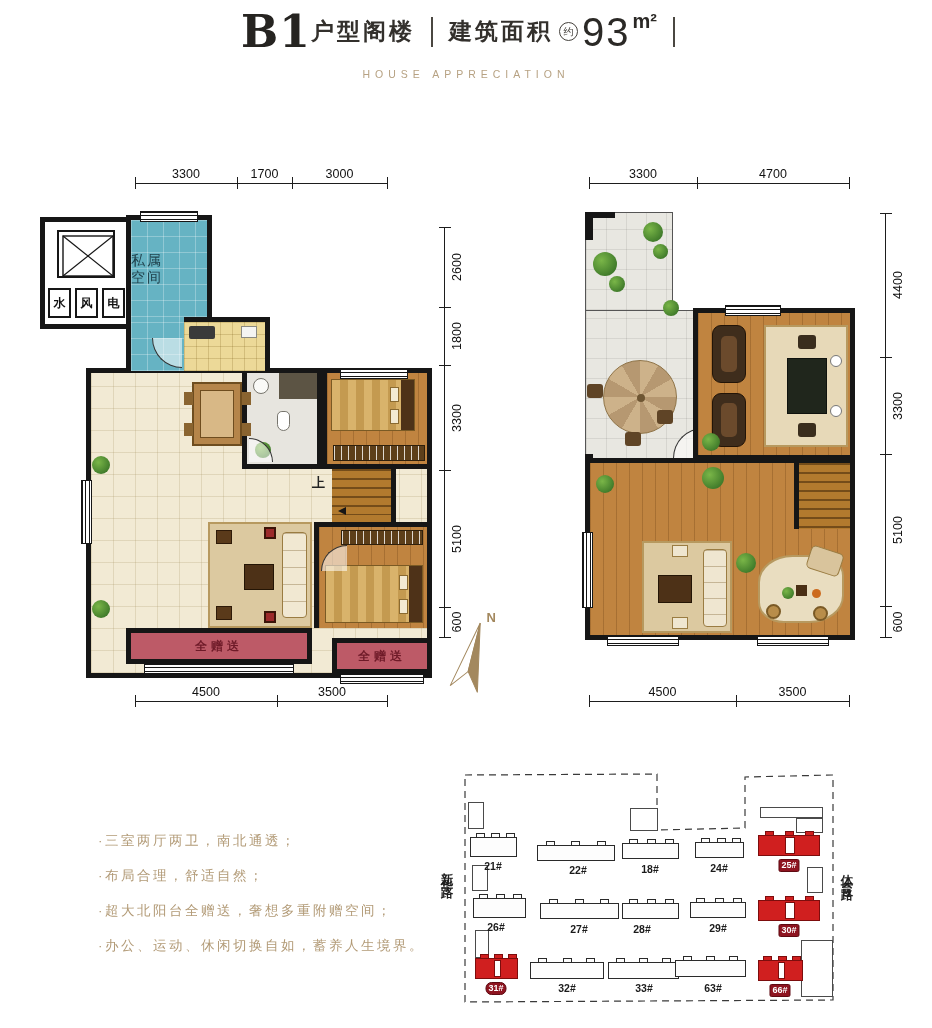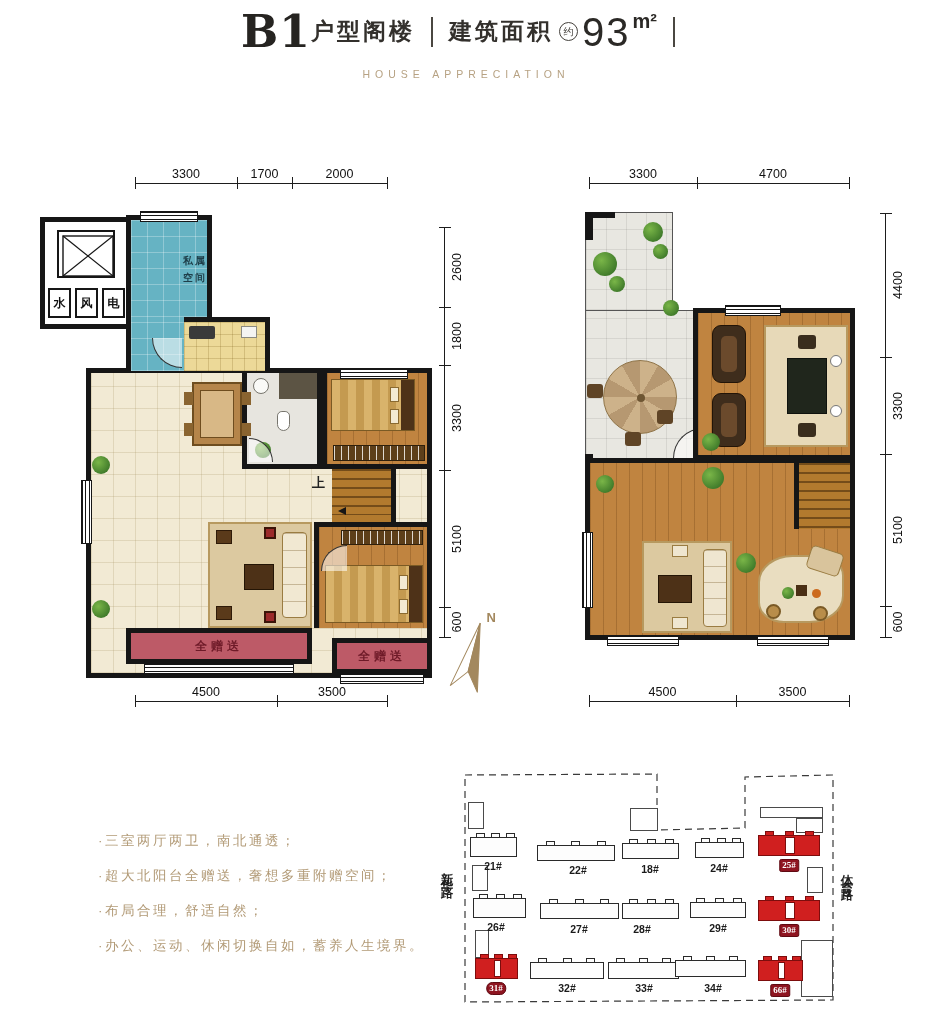--- a/index.html
+++ b/index.html
@@ -54,21 +54,21 @@
   .balc{position:absolute;box-sizing:border-box;background:#bd5a67;border:5px solid #161616;
         display:flex;align-items:center;justify-content:center;font-size:12px;letter-spacing:4px;color:#6e1a28;font-weight:bold;}
   .winh{position:absolute;box-sizing:border-box;height:11px;border:1px solid #161616;
         background:repeating-linear-gradient(180deg,#161616 0 1px,#fff 1px 3.4px);}
   .winv{position:absolute;box-sizing:border-box;width:11px;border:1px solid #161616;
         background:repeating-linear-gradient(90deg,#161616 0 1px,#fff 1px 3.4px);}
   .arc{position:absolute;border:1px solid #333;box-sizing:border-box;background:rgba(255,255,255,.55);}
   .plant{position:absolute;border-radius:50%;background:radial-gradient(circle at 35% 35%,#7ab648,#3f7a2a 75%);}
   .rug{position:absolute;box-sizing:border-box;background:#dcc9a0;border:2px solid #b7995f;}
   .dark{background:#4d3117;}
-  .lbl{position:absolute;color:#1f3f4a;font-size:10px;letter-spacing:2px;text-align:right;font-weight:bold;line-height:17px;}
+  .lbl{position:absolute;color:#1f3f4a;font-size:14px;letter-spacing:2px;text-align:left;font-weight:normal;line-height:17px;}
   .shaft-box{position:absolute;width:23px;height:30px;border:2px solid #161616;background:#fff;display:flex;align-items:center;
              justify-content:center;font-size:12px;font-weight:bold;color:#111;box-sizing:border-box;}
   .bedstrip{position:absolute;background:repeating-linear-gradient(90deg,#d9b36b 0 8px,#c49a50 8px 16px);border:1px solid #7a5a24;box-sizing:border-box;}
   .hb{position:absolute;right:0;top:0;width:13px;height:100%;background:#4e3218;}
   .pillow{position:absolute;width:9px;height:15px;background:#f3ead2;border:1px solid #8a6a30;box-sizing:border-box;}
   .ward{position:absolute;background:#5d3f1a;border:1px solid #2f200c;box-sizing:border-box;
         background-image:repeating-linear-gradient(90deg,rgba(255,255,255,.8) 0 1px,transparent 1px 7px);}
   .stairs{position:absolute;box-sizing:border-box;background-color:#b27a2e;
         background-image:repeating-linear-gradient(180deg,rgba(40,20,0,.45) 0 1.5px,transparent 1.5px 9px);}
   .machine{position:absolute;background:#3f2d1c;border:1px solid #221407;border-radius:9px;box-sizing:border-box;}
@@ -85,21 +85,21 @@
   
   .sitemap{position:absolute;left:430px;top:762px;width:502px;height:262px;}
   .bld{position:absolute;background:#fdfdfd;border:1px solid #2a2a2a;box-sizing:border-box;}
   .bld .bump{position:absolute;top:-5px;width:9px;height:5px;background:#fdfdfd;border:1px solid #2a2a2a;box-sizing:border-box;}
   .bld .bump.b1p{left:10%;} .bld .bump.b2p{left:44%;} .bld .bump.b3p{left:77%;}
   .bld.red{background:#d01f1f;border-color:#7d0d0d;}
   .bld.red .bump{background:#d01f1f;border-color:#7d0d0d;}
   .bld.red::after{content:'';position:absolute;left:44%;width:13%;top:1px;bottom:1px;background:#fff;border:1px solid #7d0d0d;}
   .bno{position:absolute;transform:translateX(-50%);font-size:10.5px;font-weight:bold;color:#1b1b1b;white-space:nowrap;}
   .badge{position:absolute;transform:translateX(-50%);background:#8e1420;color:#fff;font-size:9px;font-weight:bold;
-         padding:0 2px;border:1px solid #5f0a12;border-radius:2px;line-height:11px;white-space:nowrap;font-family:Liberation Serif, serif;}
+         padding:0 2px;border:1px solid #5f0a12;border-radius:2px;line-height:11px;white-space:nowrap;}
   .aux{position:absolute;background:#fff;border:1px solid #4a4a4a;box-sizing:border-box;}
   .road-v{position:absolute;writing-mode:vertical-rl;font-size:12.5px;font-weight:bold;color:#1d1d1d;letter-spacing:7px;}
   .road-h{position:absolute;font-size:12.5px;font-weight:bold;color:#1d1d1d;letter-spacing:7px;}
 </style>
 </head>
 <body>
 
 <div class="page">
 
   <div class="title-row">
@@ -119,21 +119,21 @@
   <div class="plan" style="left:40px;top:160px;width:430px;height:560px;">
 
     <div class="rh" style="left:95px;top:6px;">
       <div class="seg" style="width:102px">
           <span>3300</span>
         </div>
       <div class="seg" style="width:55px">
           <span>1700</span>
         </div>
       <div class="seg" style="width:95px">
-          <span>2000</span>
+          <span>3000</span>
         </div>
     </div>
     <div class="rv" style="left:404px;top:67px;">
       <div class="seg" style="height:80px">
           <span>2600</span>
         </div>
       <div class="seg" style="height:58px">
           <span>1800</span>
         </div>
       <div class="seg" style="height:105px">
@@ -357,22 +357,22 @@
     <svg width="52" height="88" viewBox="0 0 52 88">
       <g transform="rotate(14 24 46)">
         <polygon points="24,12 10,80 24,62" fill="#ffffff" stroke="#a3885e" stroke-width="1"></polygon>
         <polygon points="24,12 38,80 24,62" fill="#a3885e" stroke="#a3885e" stroke-width="1"></polygon>
       </g>
     </svg>
   </div>
 
   <div class="points">
     <div class="sp">·三室两厅两卫，南北通透；</div>
+    <div class="sp">·布局合理，舒适自然；</div>
     <div class="sp">·超大北阳台全赠送，奢想多重附赠空间；</div>
-    <div class="sp">·布局合理，舒适自然；</div>
     <div class="sp">·办公、运动、休闲切换自如，蓄养人生境界。</div>
   </div>
 
   <div class="sitemap">
     <svg width="502" height="262" viewBox="0 0 502 262" style="position:absolute;left:0;top:0;">
       <path d="M35 13 L227 12 L227 68 L315 66 L315 15 L403 13 L403 238 L35 240 Z" fill="none" stroke="#3a3a3a" stroke-width="1.2" stroke-dasharray="7 5"></path>
     </svg>
 
     <div class="aux" style="left:38px;top:40px;width:16px;height:27px;"></div>
     <div class="aux" style="left:42px;top:103px;width:16px;height:26px;"></div>
@@ -461,21 +461,21 @@
         <i class="bump b1p"></i>
         <i class="bump b2p"></i>
         <i class="bump b3p"></i>
       </div>
     <div class="bno" style="left:214px;top:220px;">33#</div>
     <div class="bld" style="left:245px;top:198px;width:71px;height:17px;">
         <i class="bump b1p"></i>
         <i class="bump b2p"></i>
         <i class="bump b3p"></i>
       </div>
-    <div class="bno" style="left:283px;top:220px;">34#</div>
+    <div class="bno" style="left:283px;top:220px;">63#</div>
     <div class="bld red" style="left:328px;top:198px;width:45px;height:21px;">
         <i class="bump b1p"></i>
         <i class="bump b2p"></i>
         <i class="bump b3p"></i>
       </div>
     <div class="badge" style="left:350px;top:222px;">66#</div>
 
     <div class="road-v" style="left:8px;top:100px;">新华路</div>
     <div class="road-v" style="left:408px;top:102px;">体育路</div>
     <div class="road-h" style="left:172px;top:244px;margin-top:48px;">智胜街</div>

